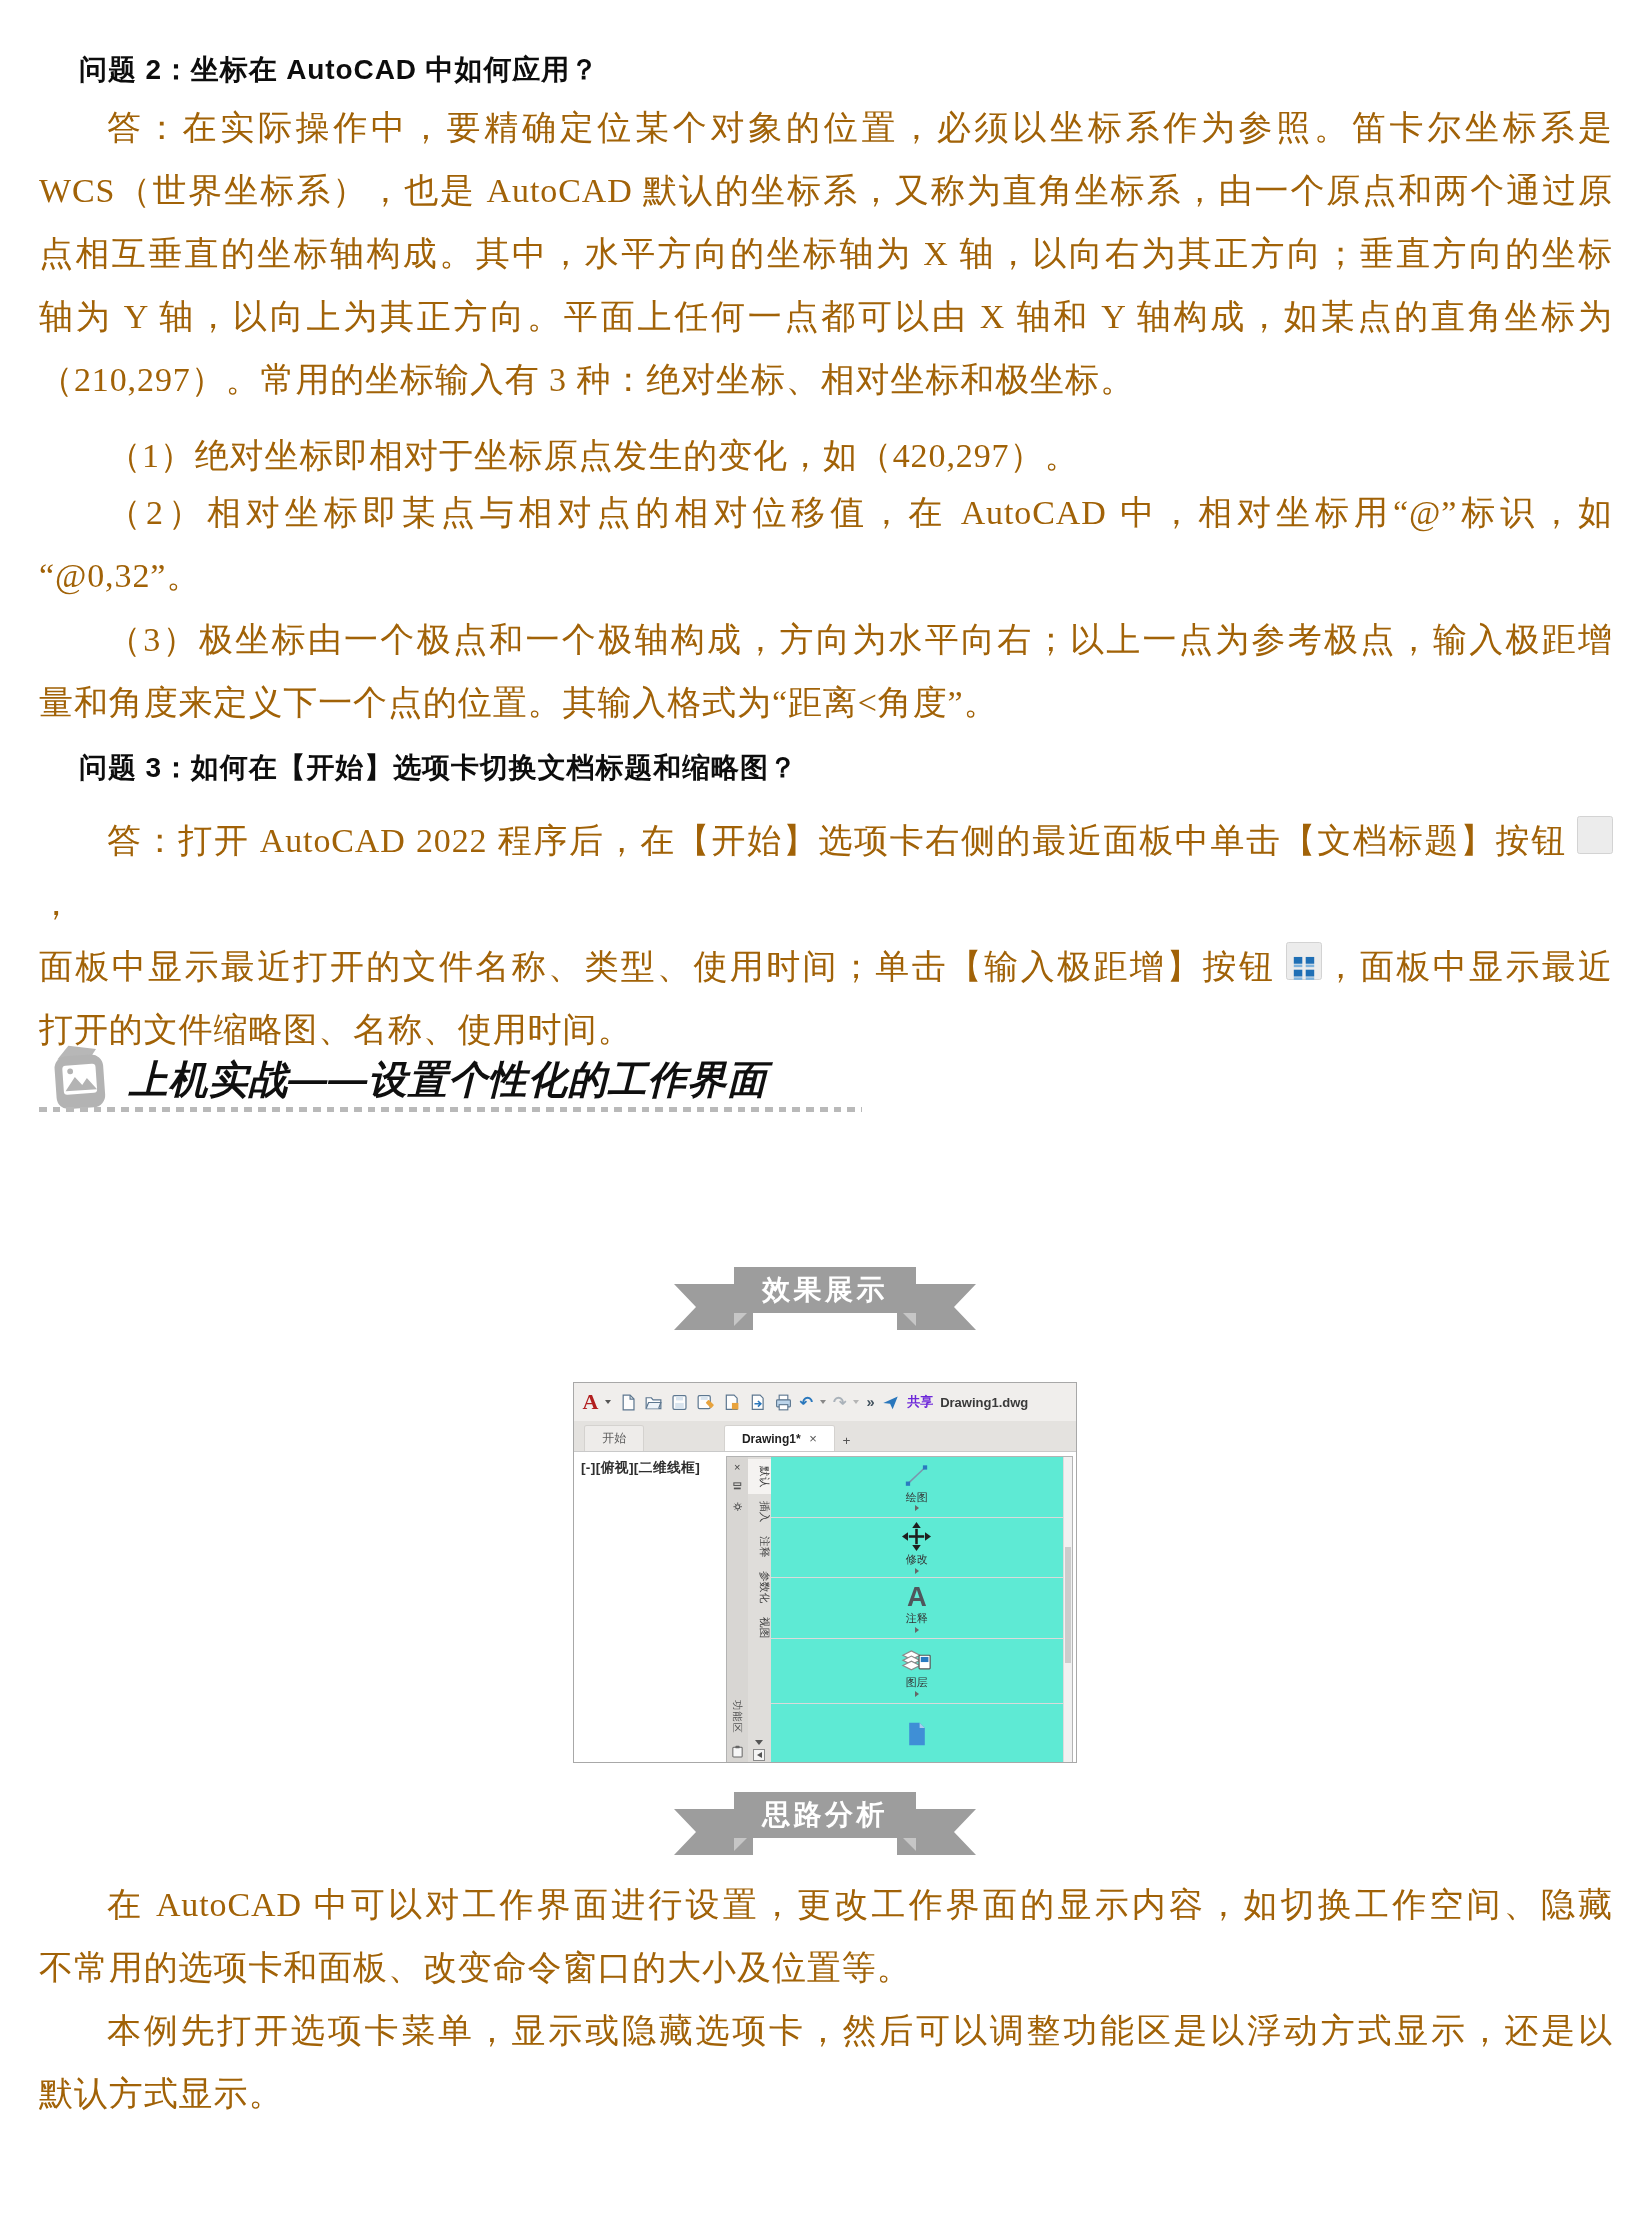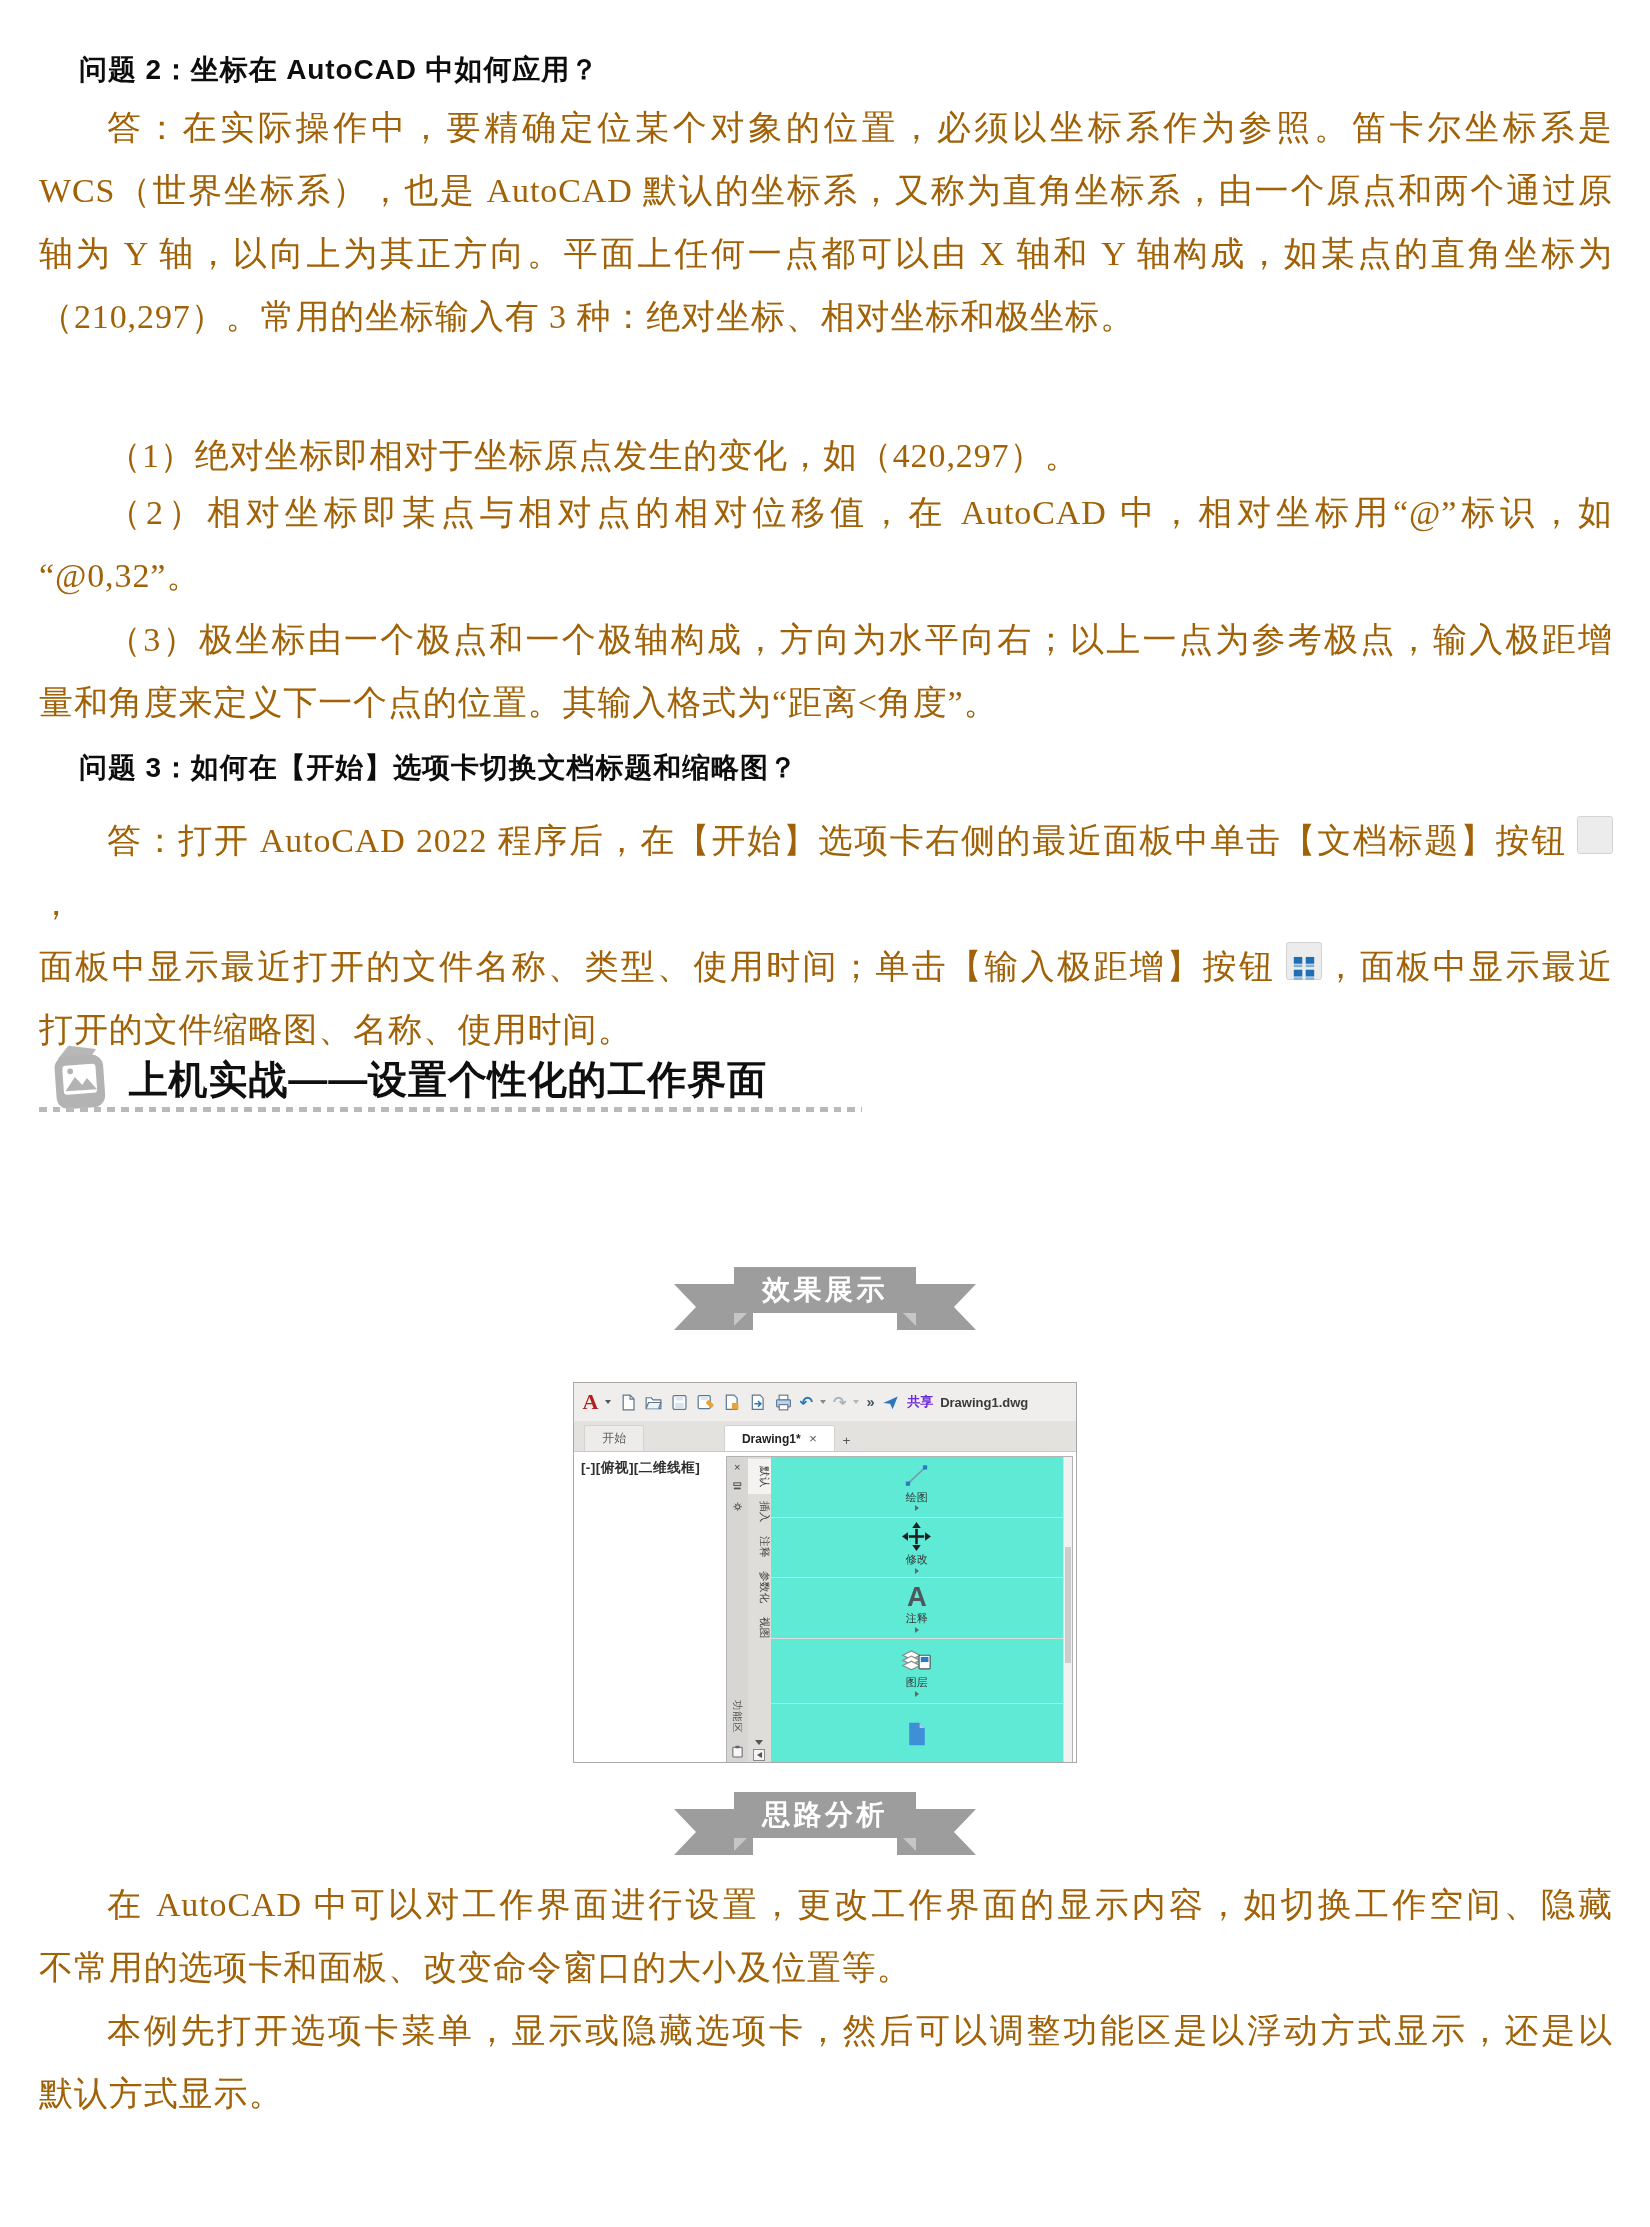--- a/index.html
+++ b/index.html
@@ -13,21 +13,21 @@
     position:absolute; left:79px;
     font-family:"Liberation Sans","DejaVu Sans",sans-serif;
     font-weight:bold; font-size:28px; color:#0d0d0d; letter-spacing:0.9px; white-space:nowrap;
   }
   .para { position:absolute; left:39px; width:1574px; font-size:34px; line-height:63px; letter-spacing:0.9px; color:#a16207; }
   .tline { text-align:justify; text-align-last:justify; }
   .tline.last { text-align-last:left; }
   .ind .tline:first-child { text-indent:2em; }
   .inline-btn-icon { display:inline-block; width:36px; height:38px; vertical-align:-7.7px; background:#ececec; border:0.9px solid #d3d3d3; border-radius:2.6px; }
   
-  .practice-header { position:absolute; left:45px; top:1039px; display:flex; align-items:center; gap:13.7px; }
+  .practice-header { position:absolute; left:45px; top:1039px; display:flex; align-items:center; gap:13.7px;font-style:italic; }
   .practice-title {
     font-family:"Liberation Sans","DejaVu Sans",sans-serif; font-weight:bold;
     font-size:39px; color:#0f0f0f; letter-spacing:0.9px; white-space:nowrap;
   }
   .dash-rule { position:absolute; left:39px; top:1107px; width:823px; height:5.1px;
     background:repeating-linear-gradient(90deg,#b9b9b9 0 7.7px,transparent 7.7px 13.7px); }
   
   .banner { position:absolute; left:0; width:1650px; height:79px; }
   .banner-in { position:relative; width:302px; height:79px; margin:0 auto; }
   .b-center { position:absolute; left:60px; top:0; width:182px; height:46px; background:#9d9d9d;
@@ -80,20 +80,21 @@
 </style>
 </head>
 <body>
 
 <div class="page">
 
   <div class="qheading" style="top:51px">问题 2：坐标在 AutoCAD 中如何应用？</div>
   <div class="para ind" style="top:96px">
       <div class="tline">答：在实际操作中，要精确定位某个对象的位置，必须以坐标系作为参照。笛卡尔坐标系是</div>
       <div class="tline">WCS（世界坐标系），也是 AutoCAD 默认的坐标系，又称为直角坐标系，由一个原点和两个通过原</div>
+      <div class="tline">点相互垂直的坐标轴构成。其中，水平方向的坐标轴为 X 轴，以向右为其正方向；垂直方向的坐标</div>
       <div class="tline">轴为 Y 轴，以向上为其正方向。平面上任何一点都可以由 X 轴和 Y 轴构成，如某点的直角坐标为</div>
       <div class="tline last">（210,297）。常用的坐标输入有 3 种：绝对坐标、相对坐标和极坐标。</div>
     </div>
   <div class="para ind" style="top:424px">
       <div class="tline last">（1）绝对坐标即相对于坐标原点发生的变化，如（420,297）。</div>
     </div>
   <div class="para ind" style="top:481px">
       <div class="tline">（2）相对坐标即某点与相对点的相对位移值，在 AutoCAD 中，相对坐标用“@”标识，如</div>
       <div class="tline last">“@0,32”。</div>
     </div>

